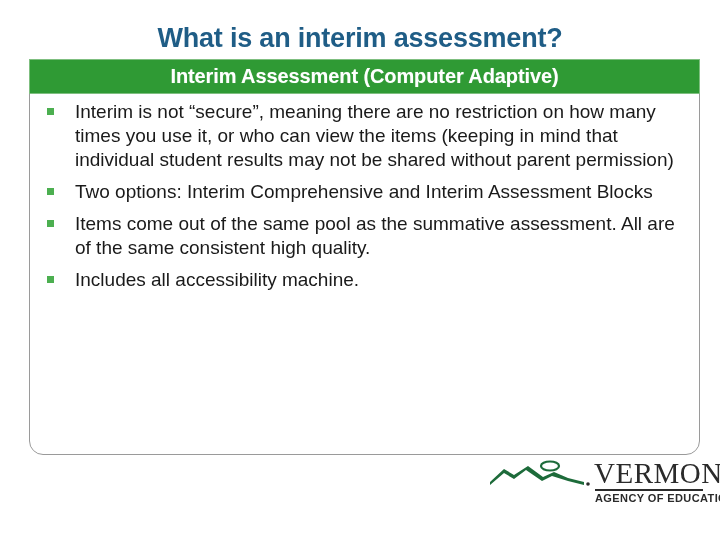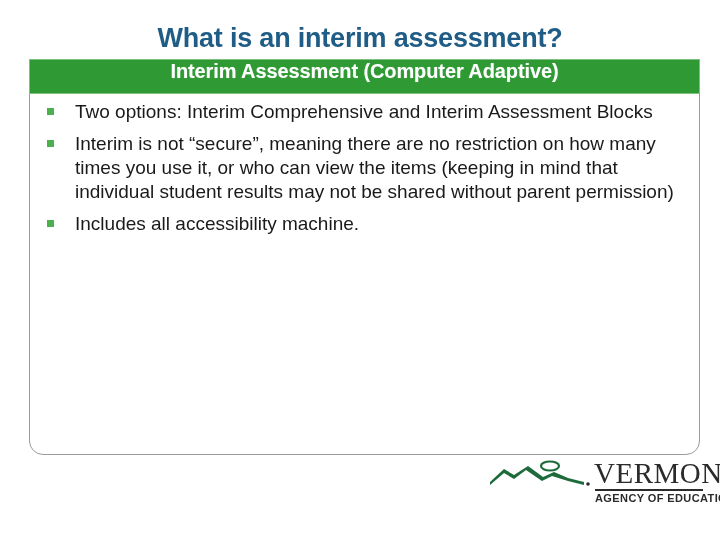--- a/index.html
+++ b/index.html
@@ -53,20 +53,21 @@
   #section-header {
     position: absolute;
     left: 29px;
     top: 59px;
     width: 671px;
     height: 35px;
     box-sizing: border-box;
     background: #2f9a34;
     border: 1px solid #7fbf80;
     display: flex;
+    align-items: center;
     justify-content: center;
   }
   #section-header-label {
     color: #ffffff;
     font-size: 20px;
     font-weight: bold;
     letter-spacing: -0.1px;
     white-space: nowrap;
     text-shadow: 0 0 1px rgba(255,255,255,0.35);
   }
@@ -161,25 +162,29 @@
 
   <div id="content-card"></div>
 
   <div id="section-header">
     <span id="section-header-label">Interim Assessment (Computer Adaptive)</span>
   </div>
 
   <ul id="bullet-list">
     <li class="bullet-item">
       <span class="bullet-marker"></span>
+      <span class="bullet-text">Interim is not “secure”, meaning there are no restriction on how many times you use it, or who can view the items (keeping in mind that individual student results may not be shared without parent permission)</span>
+    </li>
+    <li class="bullet-item">
+      <span class="bullet-marker"></span>
       <span class="bullet-text">Two options: Interim Comprehensive and Interim Assessment Blocks</span>
     </li>
     <li class="bullet-item">
       <span class="bullet-marker"></span>
-      <span class="bullet-text">Interim is not “secure”, meaning there are no restriction on how many times you use it, or who can view the items (keeping in mind that individual student results may not be shared without parent permission)</span>
+      <span class="bullet-text">Items come out of the same pool as the summative assessment. All are of the same consistent high quality.</span>
     </li>
     <li class="bullet-item">
       <span class="bullet-marker"></span>
       <span class="bullet-text">Includes all accessibility machine.</span>
     </li>
   </ul>
 
   <div id="vermont-logo">
     <svg id="logo-mountain" viewBox="0 0 112 30" xmlns="http://www.w3.org/2000/svg">
       <path d="M2 22 L16 9 L26 15 L40 6 L55 17 L66 12 L80 18 L96 22 L96 25 L80 21 L64 16 L54 21 L38 10 L26 19 L16 13 L2 25 Z" fill="#1d6b3a"></path>

